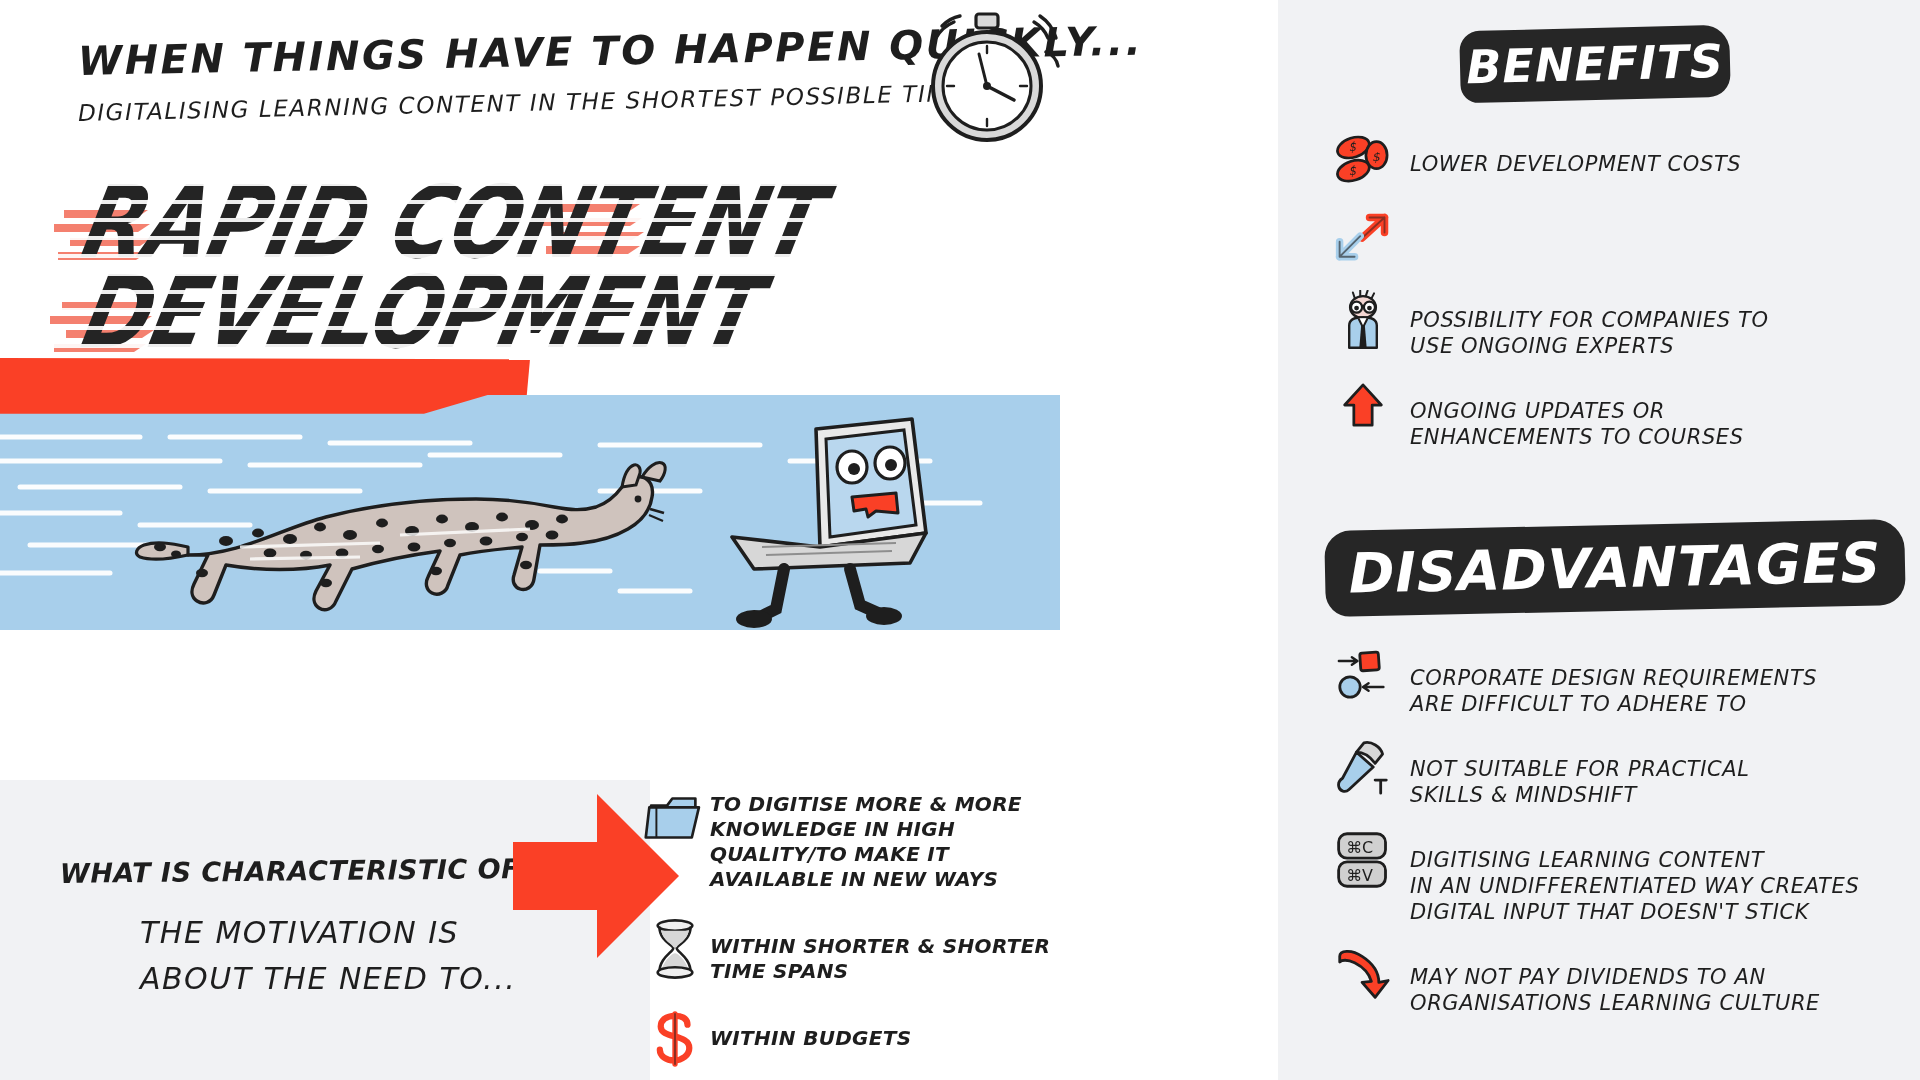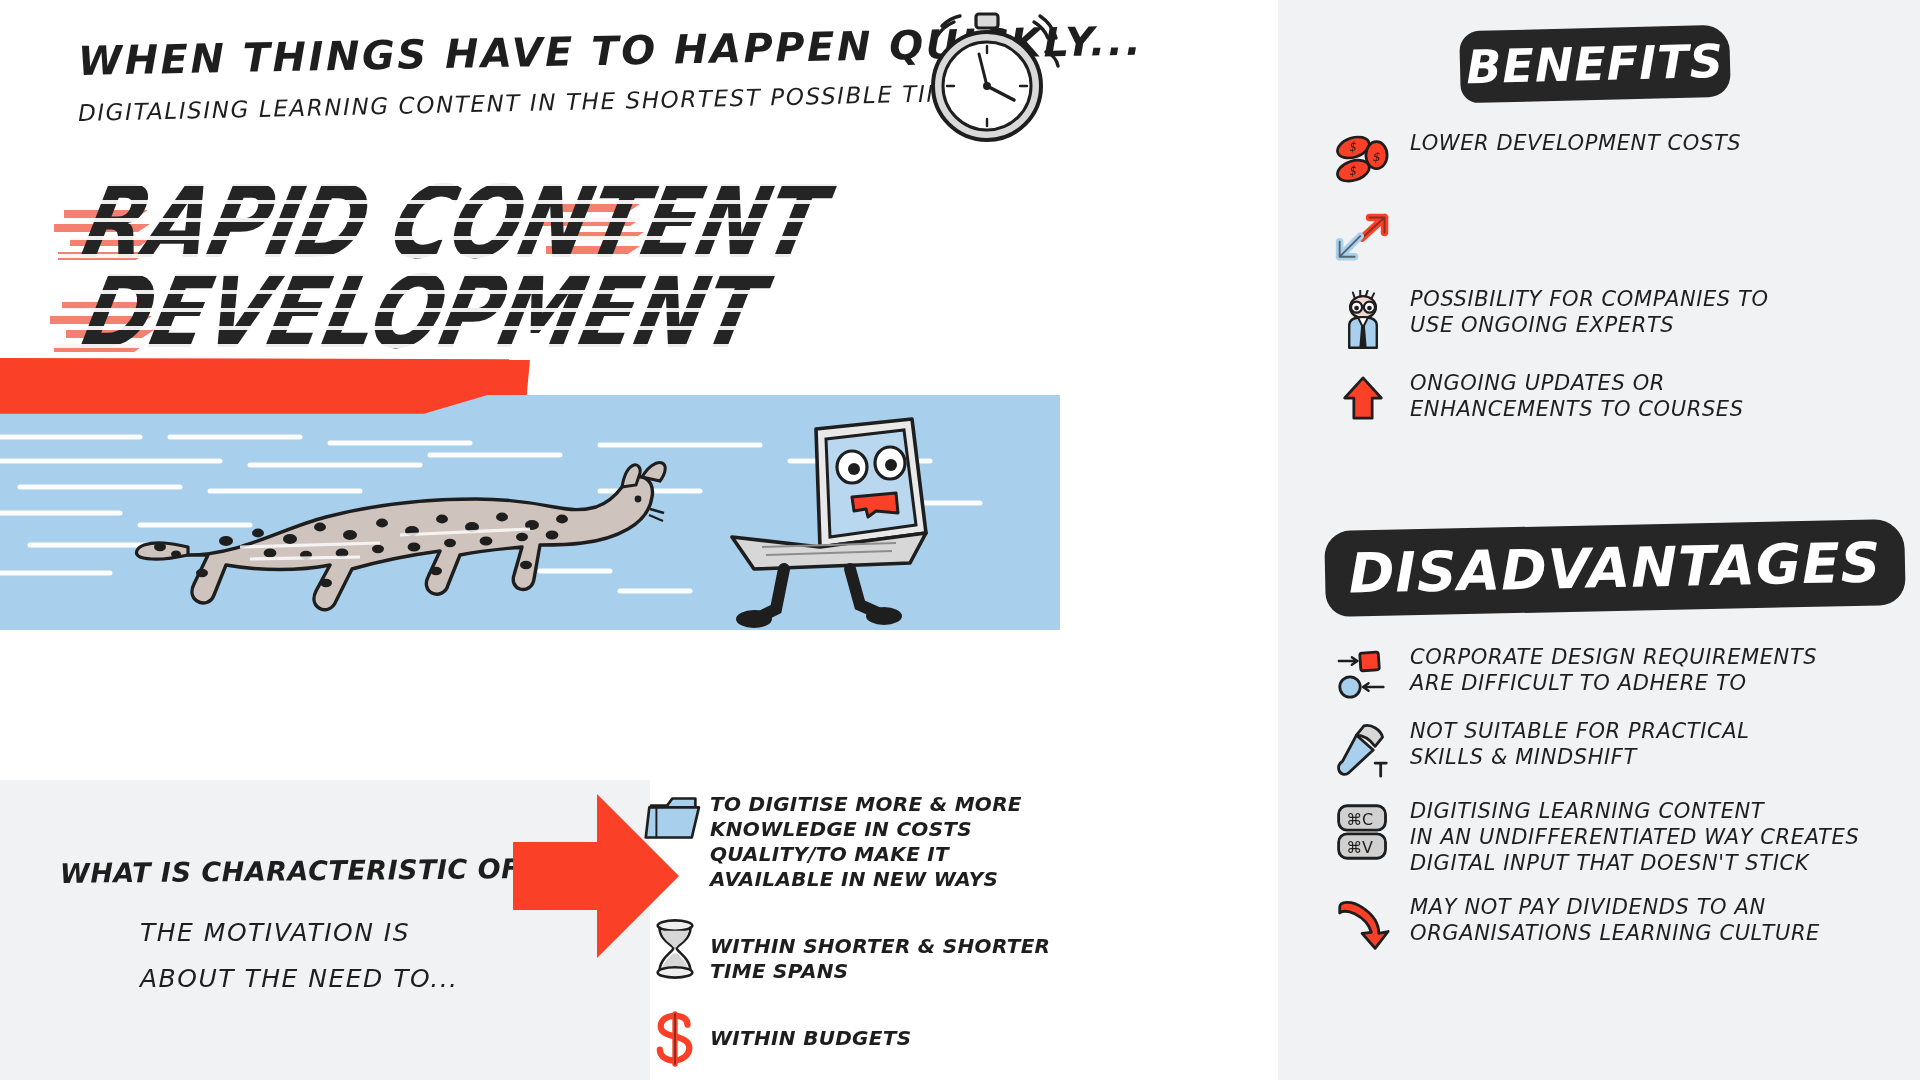--- a/index.html
+++ b/index.html
@@ -89,21 +89,21 @@
 
   
   .q-title{
     position:absolute; left:60px; top:855px;
     font-weight:700; font-style:italic;
     font-size:27px; letter-spacing:.5px; color:#1e1e1e;
     white-space:nowrap; transform:rotate(-.6deg);
   }
   .q-sub{
     position:absolute; left:140px; top:910px;
-    font-style:italic; font-size:25px; letter-spacing:1.5px;
+    font-style:italic; font-size:30px; letter-spacing:1.5px;
     color:#1e1e1e; line-height:46px;
   }
 
   
   .bigarrow{ position:absolute; left:505px; top:780px; width:180px; height:190px; }
 
   
   .midlist{ position:absolute; left:640px; top:790px; width:420px; }
   .mid-item{ position:relative; display:flex; align-items:flex-start; margin-bottom:26px; }
   .mid-ico{ width:70px; flex:0 0 70px; display:flex; justify-content:center; align-items:flex-start;}
@@ -139,20 +139,21 @@
 
   .rlist{ position:absolute; left:0; width:605px; }
   .rlist.benefits{ top:130px; }
   .rlist.disadvantages{ top:644px; }
   .r-item{ display:flex; align-items:flex-start; margin-bottom:18px; }
   .r-ico{ width:95px; flex:0 0 95px; display:flex; justify-content:center; align-items:flex-start; padding-top:4px;}
   .r-txt{
     font-style:italic; font-weight:400; font-size:21px;
     letter-spacing:.6px; color:#1e1e1e; line-height:26px;
     padding-right:10px;
+    margin-top:21px;
   }
   .r-txt .ln{ display:block; white-space:nowrap; }
 </style>
 </head>
 <body>
 
 <div id="stage">
 
   <div class="left-panel">
 
@@ -330,21 +331,21 @@
       <div class="mid-item">
         <div class="mid-ico">
           <svg viewBox="0 0 70 60" width="62" height="56">
             <path d="M8 16 L26 16 L32 8 L58 8 L58 20 L8 20 Z" fill="#a8cfeb" stroke="#1e1e1e" stroke-width="3" stroke-linejoin="round"></path>
             <path d="M6 18 L62 18 L54 52 L2 52 Z" fill="#a8cfeb" stroke="#1e1e1e" stroke-width="3" stroke-linejoin="round"></path>
             <path d="M14 18 L14 52" stroke="#1e1e1e" stroke-width="2.2"></path>
           </svg>
         </div>
         <div class="mid-txt">
           <span class="ln">TO DIGITISE MORE &amp; MORE</span>
-          <span class="ln">KNOWLEDGE IN COSTS QUALITY/TO</span>
+          <span class="ln">KNOWLEDGE IN HIGH QUALITY/TO</span>
           <span class="ln">MAKE IT AVAILABLE IN NEW WAYS</span>
         </div>
       </div>
 
       <div class="mid-item">
         <div class="mid-ico">
           <svg viewBox="0 0 60 70" width="52" height="62">
             <ellipse cx="30" cy="8" rx="20" ry="6" fill="#efefef" stroke="#1e1e1e" stroke-width="3"></ellipse>
             <path d="M12 9 C12 26 28 30 28 34 C28 38 12 45 12 62" fill="none" stroke="#1e1e1e" stroke-width="3"></path>
             <path d="M48 9 C48 26 32 30 32 34 C32 38 48 45 48 62" fill="none" stroke="#1e1e1e" stroke-width="3"></path>

